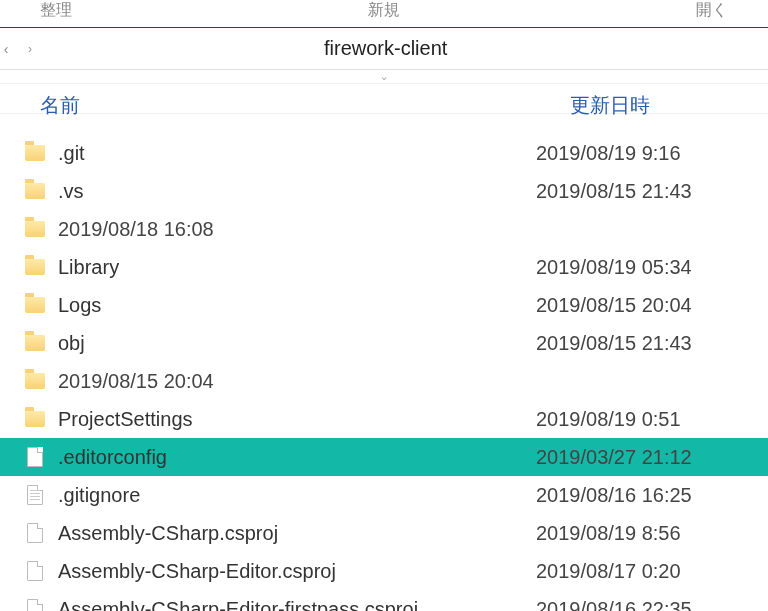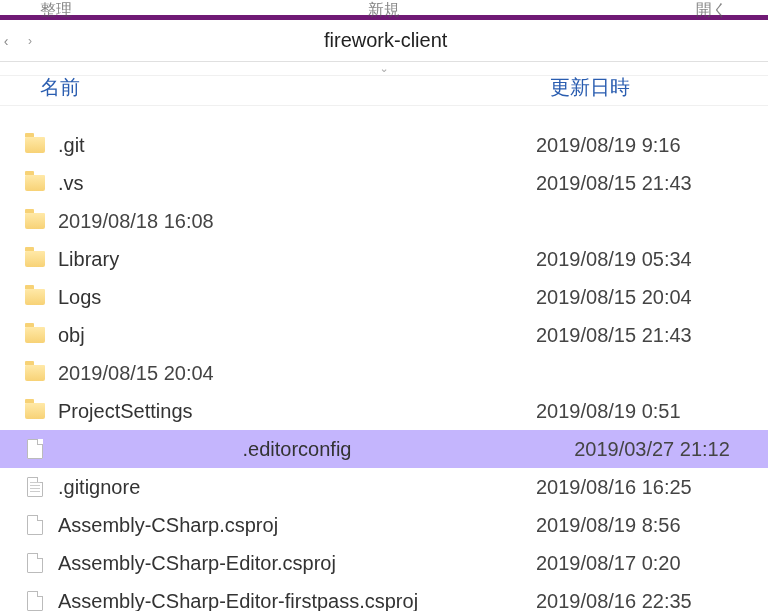--- a/index.html
+++ b/index.html
@@ -7,22 +7,22 @@
       font-family: "Yu Gothic UI", "Meiryo", sans-serif;
       font-size: 18px;
       background: #ffffff;
       width: 768px;
       height: 611px;
       overflow: hidden;
       color: #333;
     }
     .ribbon {
       display: flex;
-      height: 20px;
-      border-bottom: 5px solid #701a75;
+      height: 28px;
+      border-bottom: 1px solid #701a75;
       color: #555;
       font-size: 16px;
       padding: 0 40px;
       justify-content: space-between;
     }
     .ribbon span { opacity: 0.7; }
     .breadcrumb-bar {
       display: flex;
       align-items: center;
       height: 42px;
@@ -57,41 +57,41 @@
       border-bottom: 1px solid #f0f0f0;
       display: flex;
       justify-content: center;
       align-items: center;
       color: #aaa;
       font-size: 11px;
     }
     .columns {
       display: flex;
       height: 30px;
-      align-items: flex-end;
+      align-items: flex-start;
       padding: 8px 0 4px 40px;
       color: #2a5db0;
       font-size: 20px;
       border-bottom: 1px solid #f0f0f0;
       margin-bottom: 20px;
+      gap: 20px;
     }
     .col-name { flex: 0 0 510px; }
     .col-date { flex: 1; }
     .file-list { }
     .row {
       display: flex;
       align-items: center;
       height: 38px;
       padding-left: 24px;
       font-size: 20px;
       color: #333;
     }
     .row.selected {
-      background: #c4b5fd;
-      text-align: center;
+      background: #14b8a6;
     }
     .icon {
       width: 22px;
       height: 22px;
       margin-right: 12px;
       flex-shrink: 0;
       display: flex;
       align-items: center;
       justify-content: center;
     }

